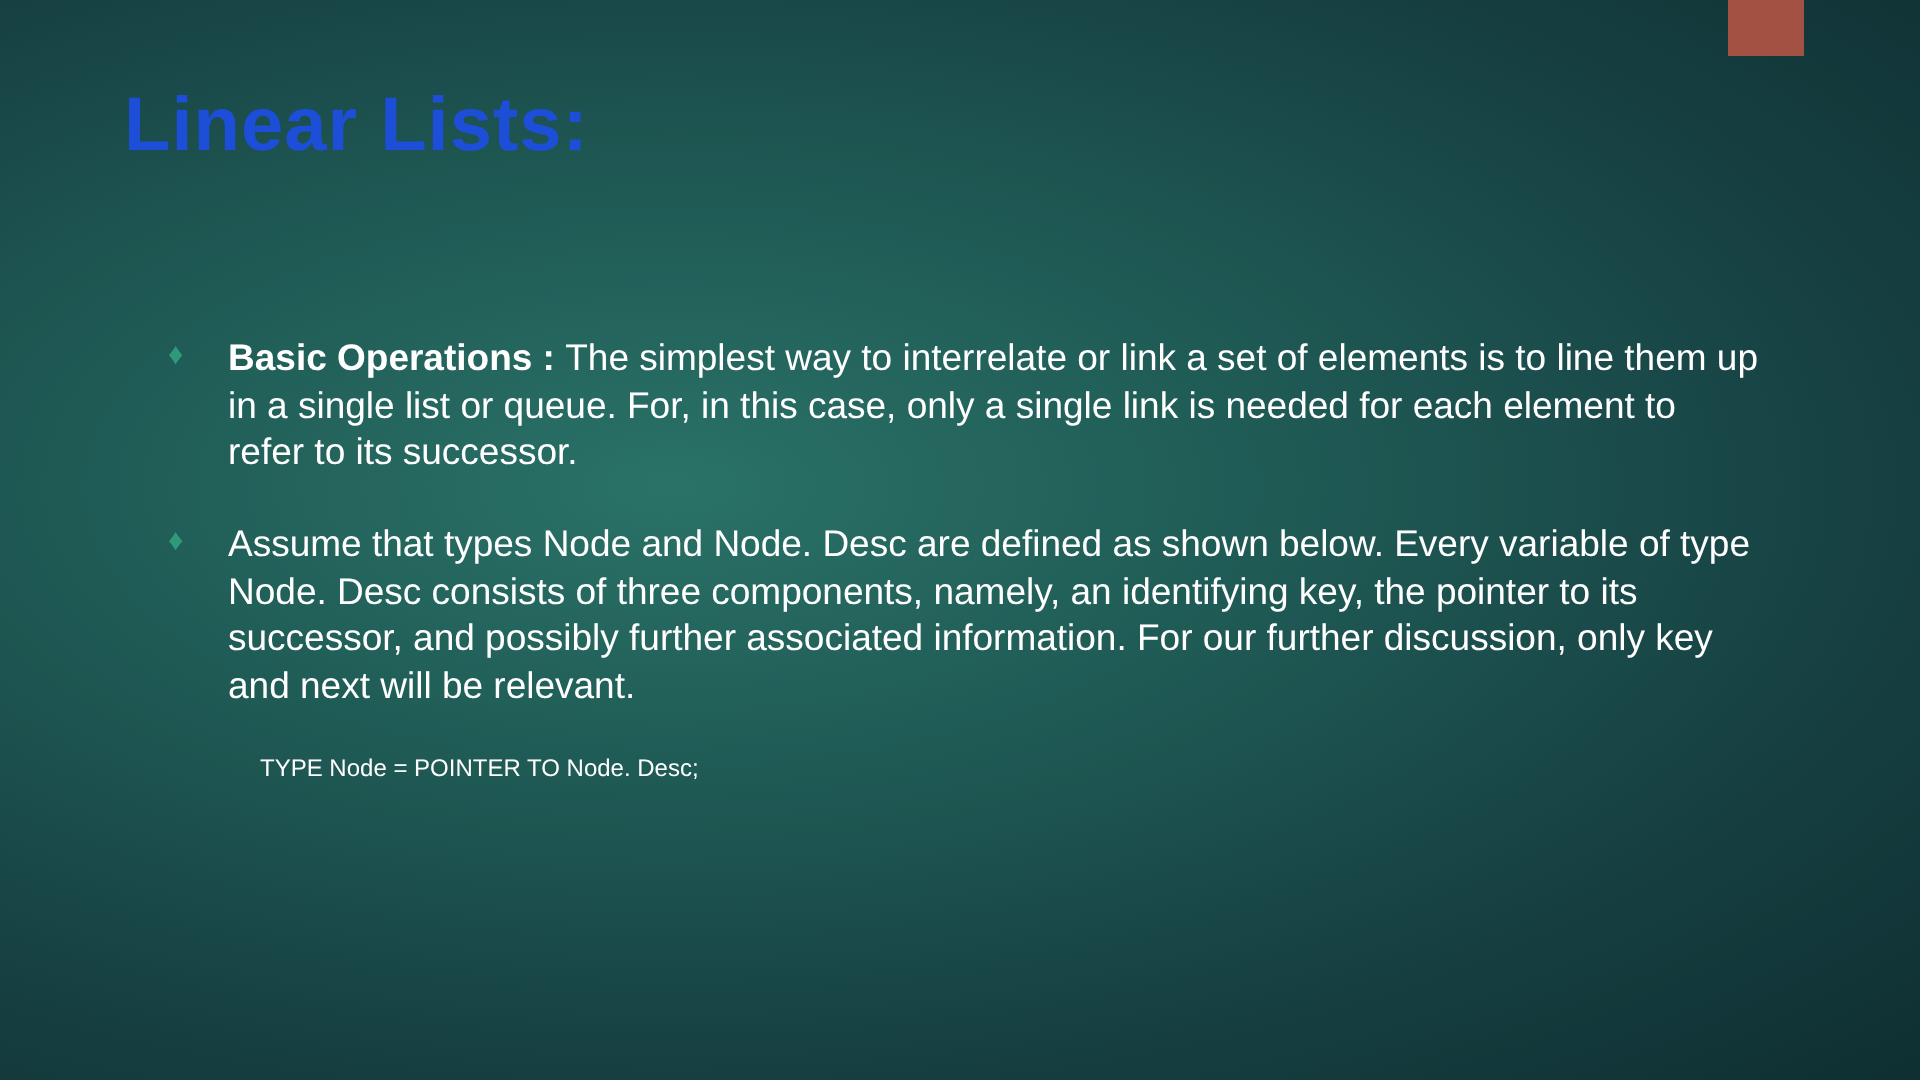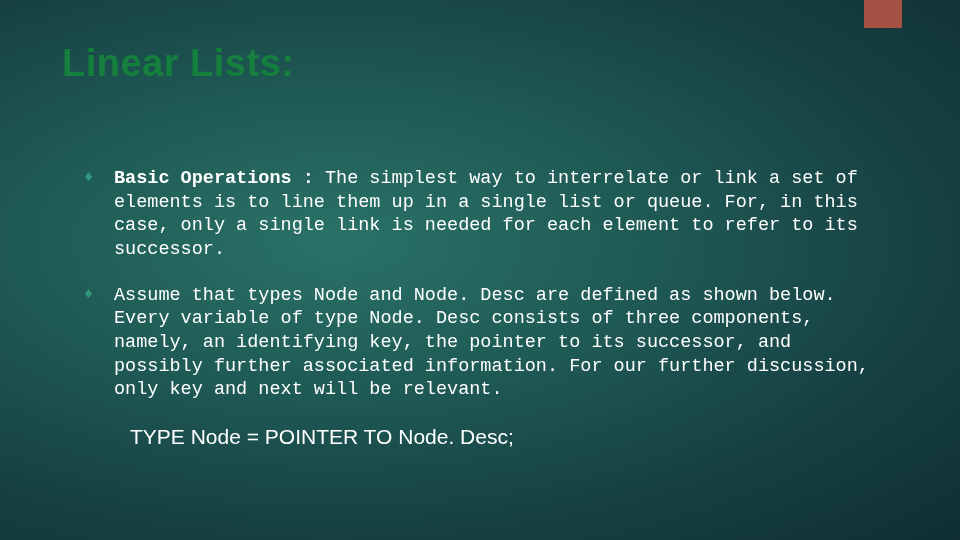--- a/index.html
+++ b/index.html
@@ -17,28 +17,27 @@
     width: 38px;
     height: 28px;
     background: #a35142;
   }
   .slide {
     padding: 42px 70px 0 62px;
   }
   .title {
     font-size: 38px;
     font-weight: 700;
-    color: #15803d;
+    color: #1d4ed8;
     margin-bottom: 82px;
     letter-spacing: 0.5px;
   }
   .bullets {
     list-style: none;
     padding-left: 52px;
-    font-family: Liberation Mono, monospace;
   }
   .bullets > li {
     position: relative;
     margin-bottom: 22px;
     font-size: 18.5px;
     line-height: 1.28;
     padding-right: 10px;
   }
   .bullets > li::before {
     content: "\2666";
@@ -47,21 +46,21 @@
     top: 1px;
     color: #2f9a7a;
     font-size: 15px;
   }
   .bold-lead { font-weight: 700; }
   .code-lines {
     padding-left: 68px;
     margin-top: 4px;
   }
   .code-lines p {
-    font-size: 21px;
+    font-size: 12px;
     line-height: 1.25;
     margin-bottom: 16px;
   }
 </style>
 </head>
 <body>
 
 <div class="accent-bar"></div>
 
 <div class="slide">

